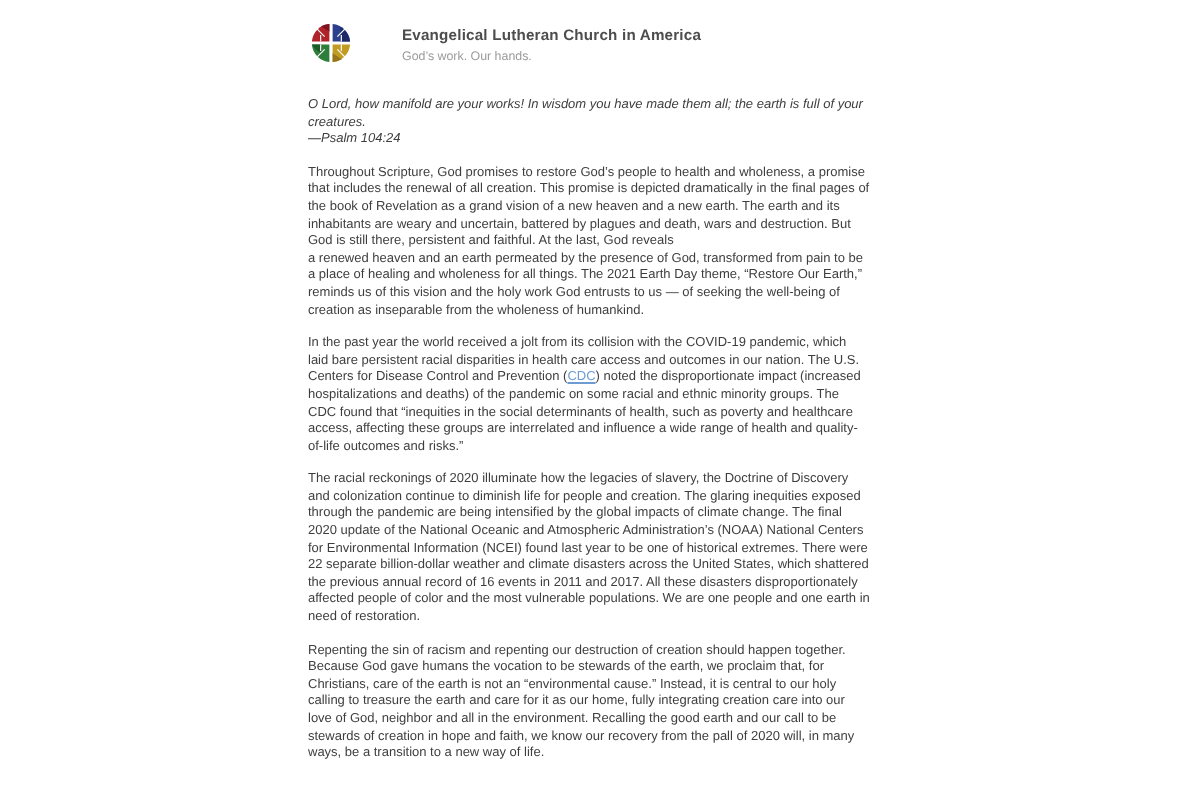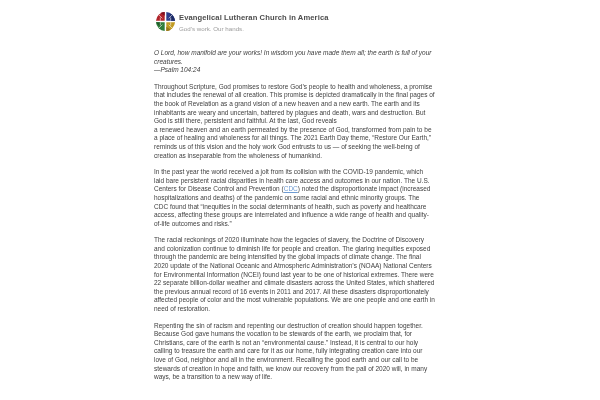--- a/index.html
+++ b/index.html
@@ -2,21 +2,21 @@
 <html><head>
 <meta charset="utf-8">
 <title>Evangelical Lutheran Church in America</title>
 <style>
   * { margin:0; padding:0; box-sizing:border-box; }
   html, body { width:600px; height:400px; background:#ffffff; overflow:hidden; }
   body { font-family:"Liberation Sans", sans-serif; -webkit-font-smoothing:antialiased; }
 
   .page { position:absolute; left:154px; top:10px; width:281px; }
 
-  .doc-header { display:flex; align-items:flex-start; gap:2px; }
+  .doc-header { display:flex; align-items:flex-start; gap:24px; }
   .logo { width:23px; height:23px; flex:0 0 auto; }
   .brand { padding-top:4px; }
   .brand-name { font-size:7.6px; font-weight:700; color:#4d4d4d; letter-spacing:0.1px; line-height:8px; }
   .brand-tagline { font-size:6.2px; color:#9b9b9b; margin-top:2.5px; line-height:7px; }
 
   .doc-body { margin-top:16px; font-size:6.5px; line-height:8.6px; color:#3e3e3e; text-align:left; }
   .doc-body p { margin:0 0 8px 0; }
   .quote { font-style:italic; }
   .link { color:#6d9bd3; text-decoration:underline; cursor:pointer; }
 </style>

